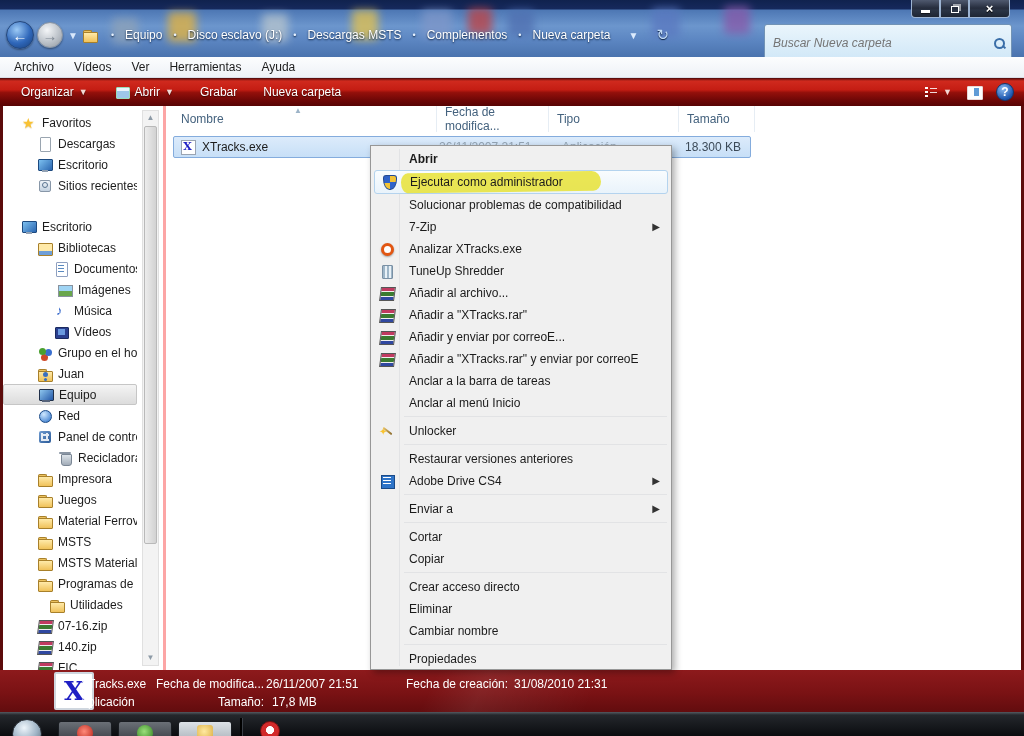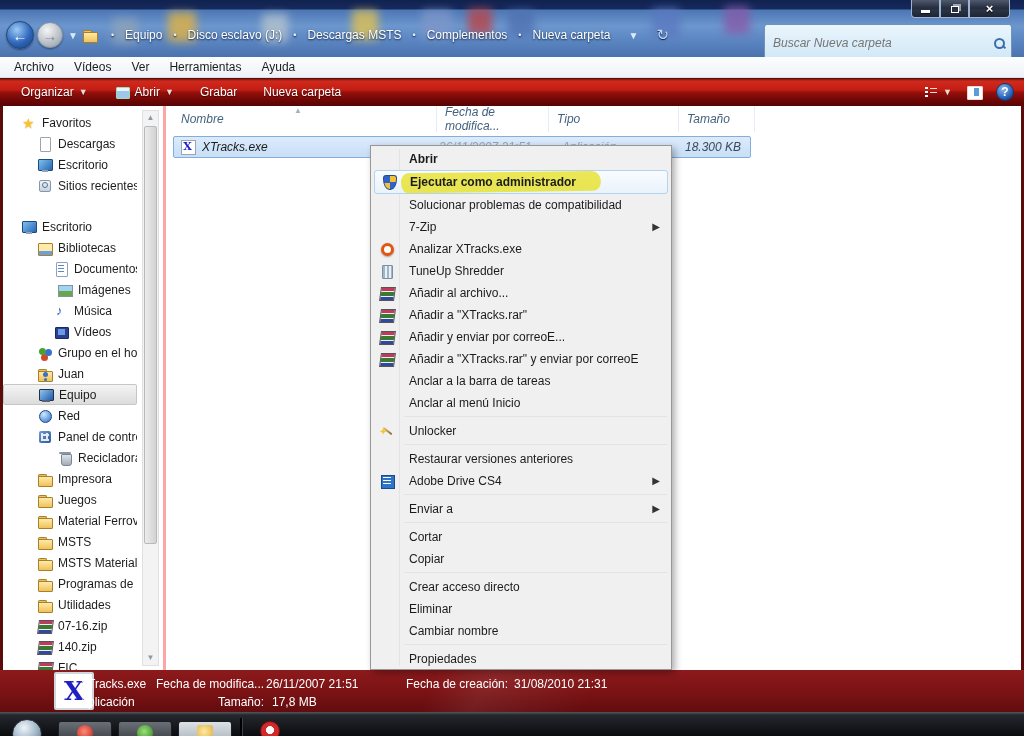--- a/index.html
+++ b/index.html
@@ -70,21 +70,21 @@
   .sidebar{position:absolute;left:0;top:0;width:163px;height:100%;background:#fff;border-right:3px solid #fca5a5;overflow:hidden;}
   .side-list{position:absolute;left:0;top:6px;right:26px;}
   .srow{height:21px;display:flex;align-items:center;gap:5px;white-space:nowrap;overflow:hidden;color:#1c1c1c;}
   .srow.sel{background:linear-gradient(180deg,#f4f4f4,#dcdcdc);border:1px solid #c6c6c6;border-radius:2px;}
   .sgap{height:20px;}
   .sb-scroll{position:absolute;right:4px;top:4px;bottom:4px;width:17px;background:#f3f3f3;border:1px solid #e0e0e0;}
   .sb-arrow{position:absolute;left:0;width:15px;height:14px;color:#8d9aa6;font-size:8px;text-align:center;line-height:14px;}
   .sb-thumb{position:absolute;left:1px;top:15px;width:13px;height:418px;border:1px solid #b9b9b9;border-radius:2px;
     background:linear-gradient(90deg,#ececec,#d2d2d2);}
 
-  .filearea{position:absolute;left:164px;top:0;right:0;height:100%;font-style:italic;}
+  .filearea{position:absolute;left:164px;top:0;right:0;height:100%;}
   .cols{position:absolute;top:0;left:6px;height:26px;display:flex;color:#44627e;}
   .col{display:flex;align-items:center;padding-left:8px;border-right:1px solid #e6edf4;position:relative;}
   .sort{position:absolute;top:0px;left:46%;font-size:8px;color:#9db4c8;}
   .frow{position:absolute;top:30px;left:6px;width:578px;height:22px;display:flex;align-items:center;
     background:linear-gradient(180deg,#dcebfb,#c7dff7);border:1px solid #84acdd;border-radius:2px;padding:0 6px;}
   .frow .fname{margin-left:6px;color:#1c1c1c;}
   .frow .fmod{position:absolute;left:265px;color:#93a4b4;}
   .frow .ftype{position:absolute;left:388px;color:#93a4b4;}
   .frow .fsize{position:absolute;right:9px;color:#3c4a58;}
   .ic-xfile::before{content:"";position:absolute;left:1px;top:1px;width:13px;height:13px;background:#fff;border:1px solid #9aa4b2;}
@@ -138,21 +138,21 @@
     border:1px solid #979797;box-shadow:3px 3px 7px #00000052;padding:2px;z-index:10;}
   .cmenu .gutter{position:absolute;left:28px;top:3px;bottom:3px;width:1px;background:#e2e3e5;}
   .mi{position:relative;height:22px;line-height:22px;padding-left:36px;color:#1b1b1b;white-space:nowrap;}
   .mi.bold{font-weight:bold;}
   .mi .mic{position:absolute;left:6px;top:3px;}
   .mi .sub{position:absolute;right:9px;top:0;font-size:10px;color:#333;}
   .mi.hilite{background:linear-gradient(180deg,#f9fcfe,#e9f3fb);border:1px solid #b4d3ee;border-radius:3px;
     height:24px;line-height:22px;margin:0 1px;padding-left:35px;}
   .mi.hilite .marker{position:absolute;left:26px;right:66px;top:1px;bottom:1px;background:#e7e024;opacity:.78;
     border-radius:9px 12px 10px 8px / 60% 70% 60% 70%;transform:rotate(-.7deg);}
-  .mi.hilite .lbl{position:relative;z-index:1;font-weight:bold;}
+  .mi.hilite .lbl{position:relative;z-index:1;}
   .msep{height:1px;background:#e2e3e5;margin:2px 2px 3px 31px;}
 
   
   .details{position:absolute;top:670px;left:0;width:100%;height:42px;color:#fff;
     background:linear-gradient(180deg,#8d1a1c,#7a1214 55%,#620c0e);}
   .details::after{content:"";position:absolute;inset:0;background:linear-gradient(115deg,transparent 42%,#ffffff12 47%,transparent 58%);}
   .dp-icon{position:absolute;left:54px;top:2px;width:40px;height:38px;background:#fff;border:2px solid #cfd6de;border-radius:2px;
     color:#1f1fc4;font:bold 26px "DejaVu Serif",serif;text-align:center;line-height:34px;}
   .dp{position:absolute;white-space:nowrap;}
 
@@ -363,21 +363,21 @@
             <span>MSTS</span>
           </div>
           <div class="srow" style="padding-left:34px">
             <span class="ic ic-folder"></span>
             <span>MSTS Material Fe</span>
           </div>
           <div class="srow" style="padding-left:34px">
             <span class="ic ic-folder"></span>
             <span>Programas de gra</span>
           </div>
-          <div class="srow" style="padding-left:34px">
+          <div class="srow" style="padding-left:46px">
             <span class="ic ic-folder"></span>
             <span>Utilidades</span>
           </div>
           <div class="srow" style="padding-left:34px">
             <span class="ic ic-rar"></span>
             <span>07-16.zip</span>
           </div>
           <div class="srow" style="padding-left:34px">
             <span class="ic ic-rar"></span>
             <span>140.zip</span>

